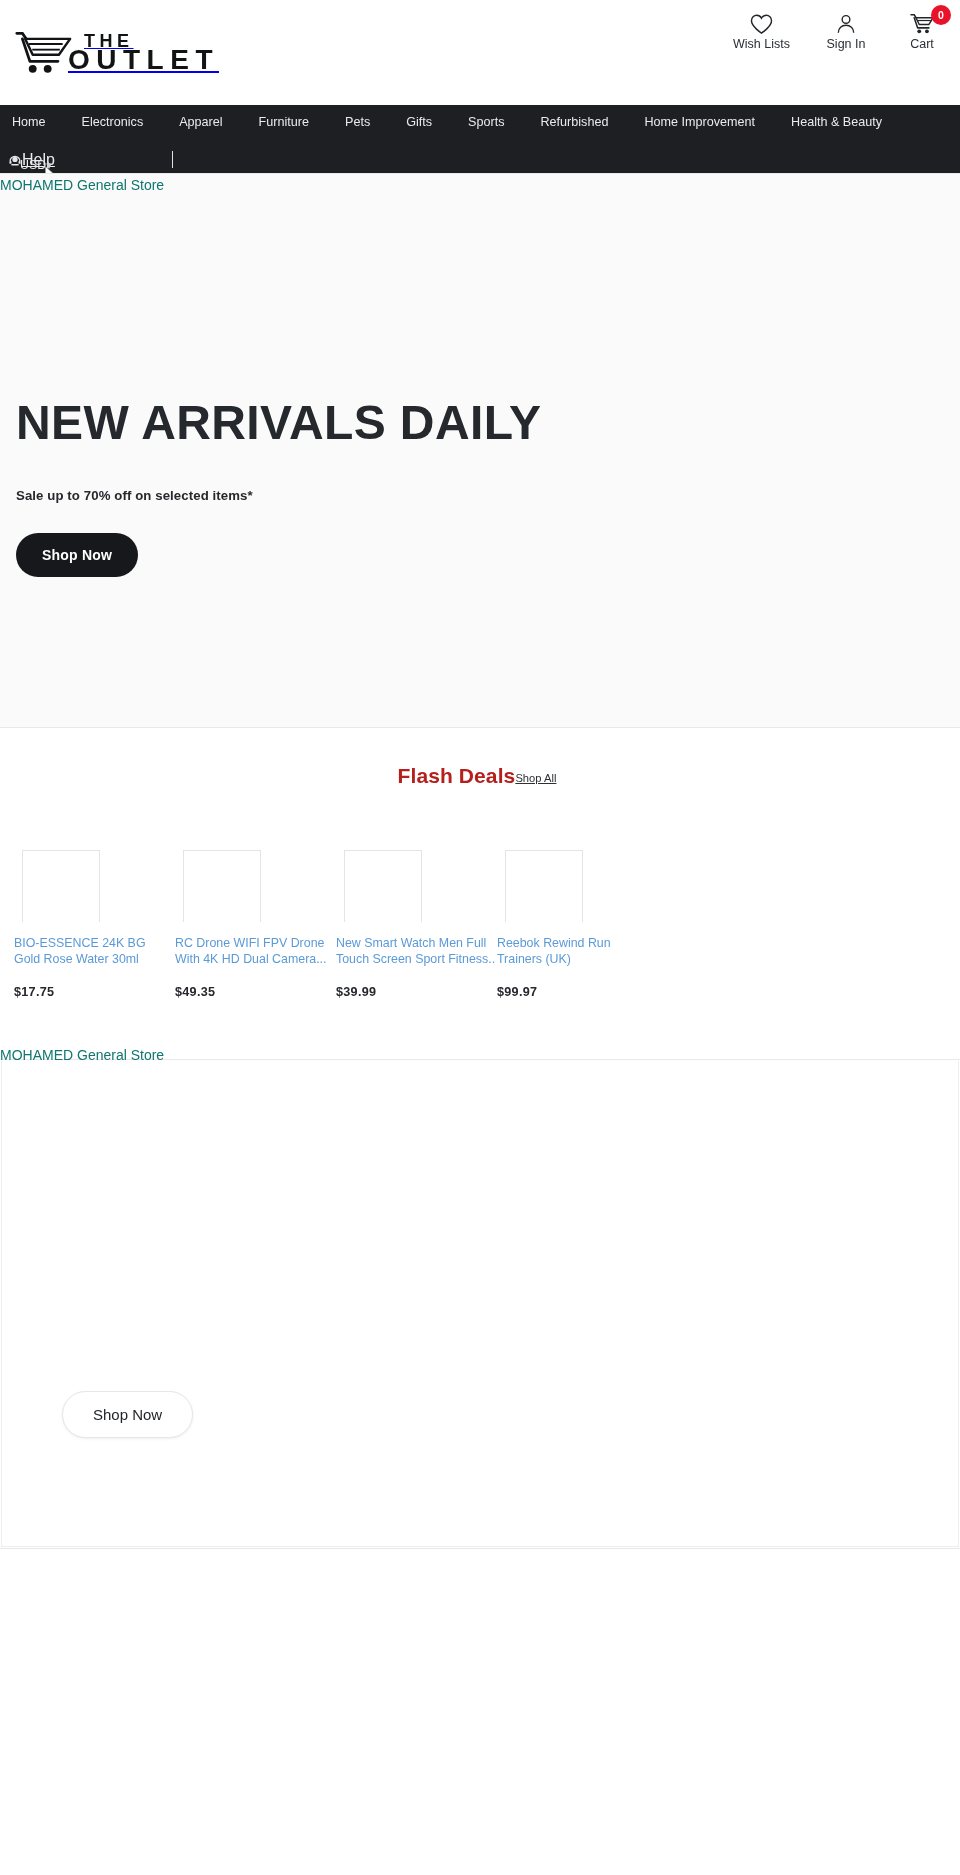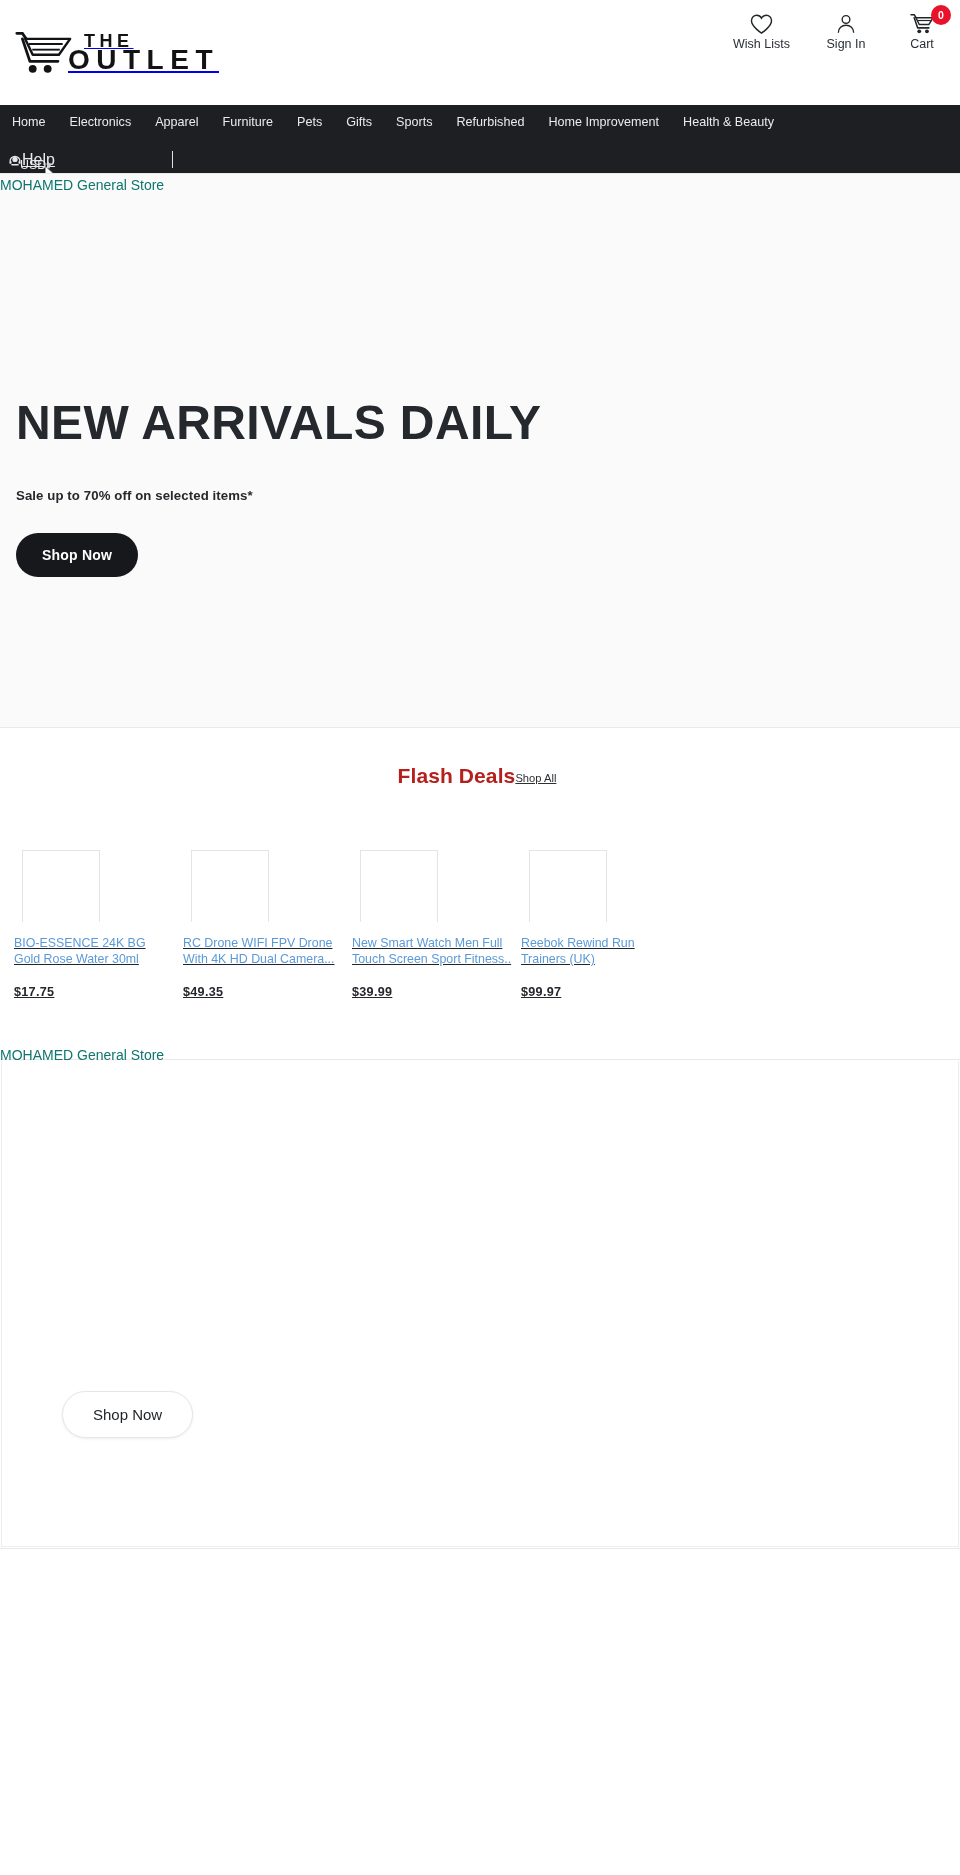--- a/index.html
+++ b/index.html
@@ -100,21 +100,21 @@
     background: #1d1f23;
     height: 68px;
     position: relative;
     color: #e8eaec;
   }
   .nav-row {
     display: flex;
     align-items: center;
     height: 33px;
     padding: 0 12px;
-    gap: 0;
+    gap: 12px;
   }
   .nav-item {
     font-size: 12.6px;
     color: #e9ebed;
     padding: 0 12px;
     white-space: nowrap;
     cursor: pointer;
     text-decoration: none;
   }
   .nav-item:first-child { padding-left: 0; margin-left: 0; }
@@ -243,22 +243,21 @@
   .shop-all-link {
     font-size: 11.2px;
     color: #2e3134;
     text-decoration: underline;
     cursor: pointer;
     margin-bottom: 4px;
   }
   .deals-grid {
     display: flex;
     margin-top: 62px;
-    gap: 8px;
-    text-decoration: underline;
+    gap: 0;
   }
   .product-card {
     width: 161px;
     flex: 0 0 161px;
     position: relative;
     cursor: pointer;
   }
   .prod-thumb {
     height: 72px;
     margin: 0 0 14px 0;

